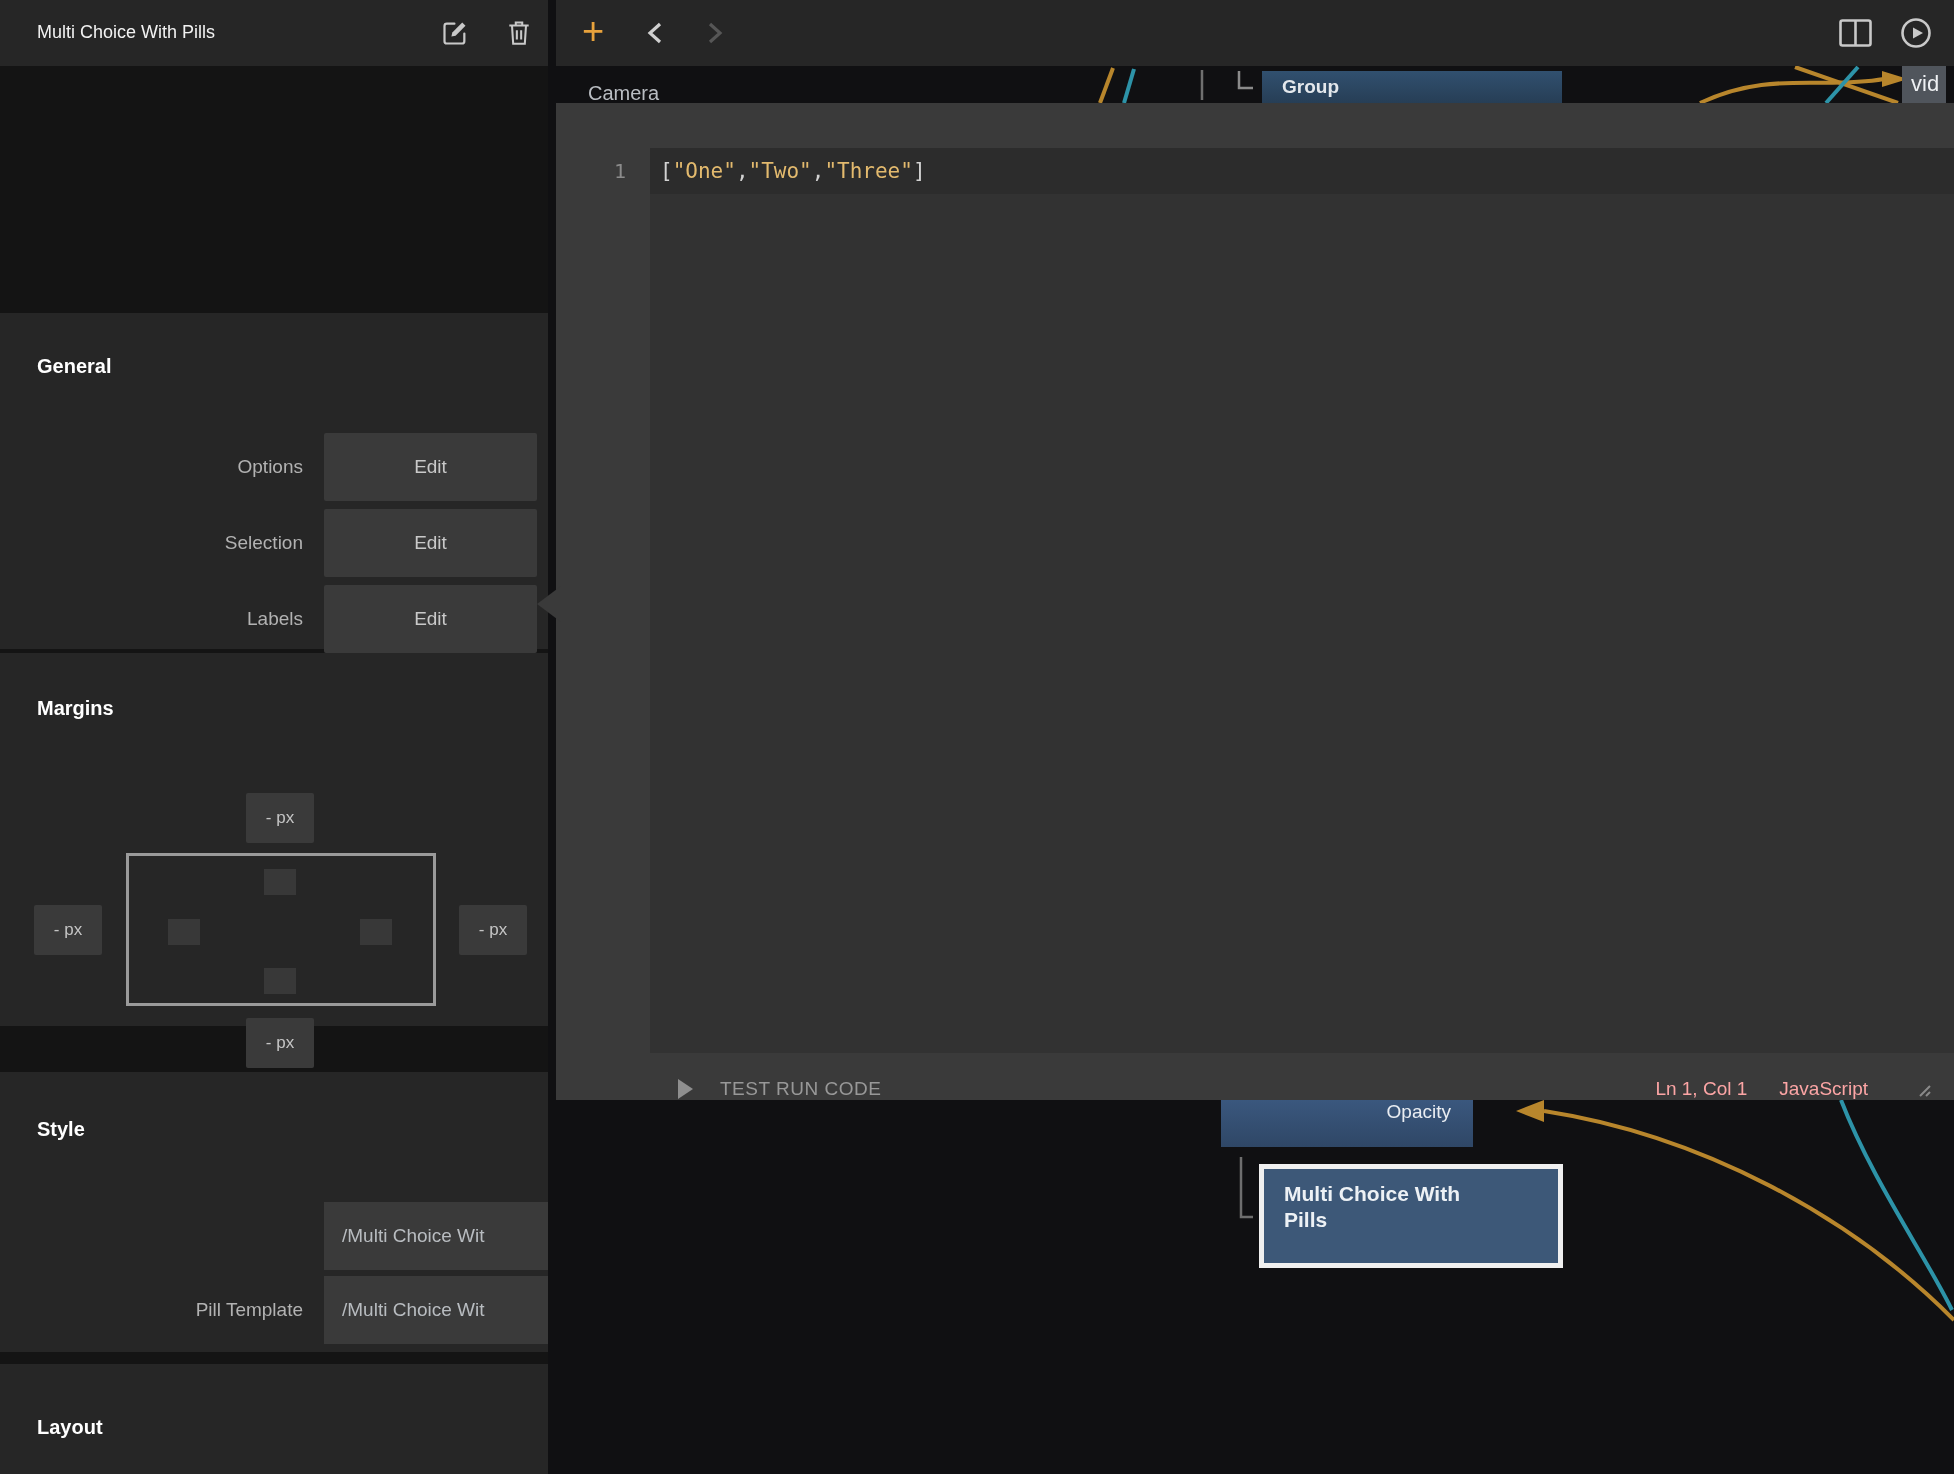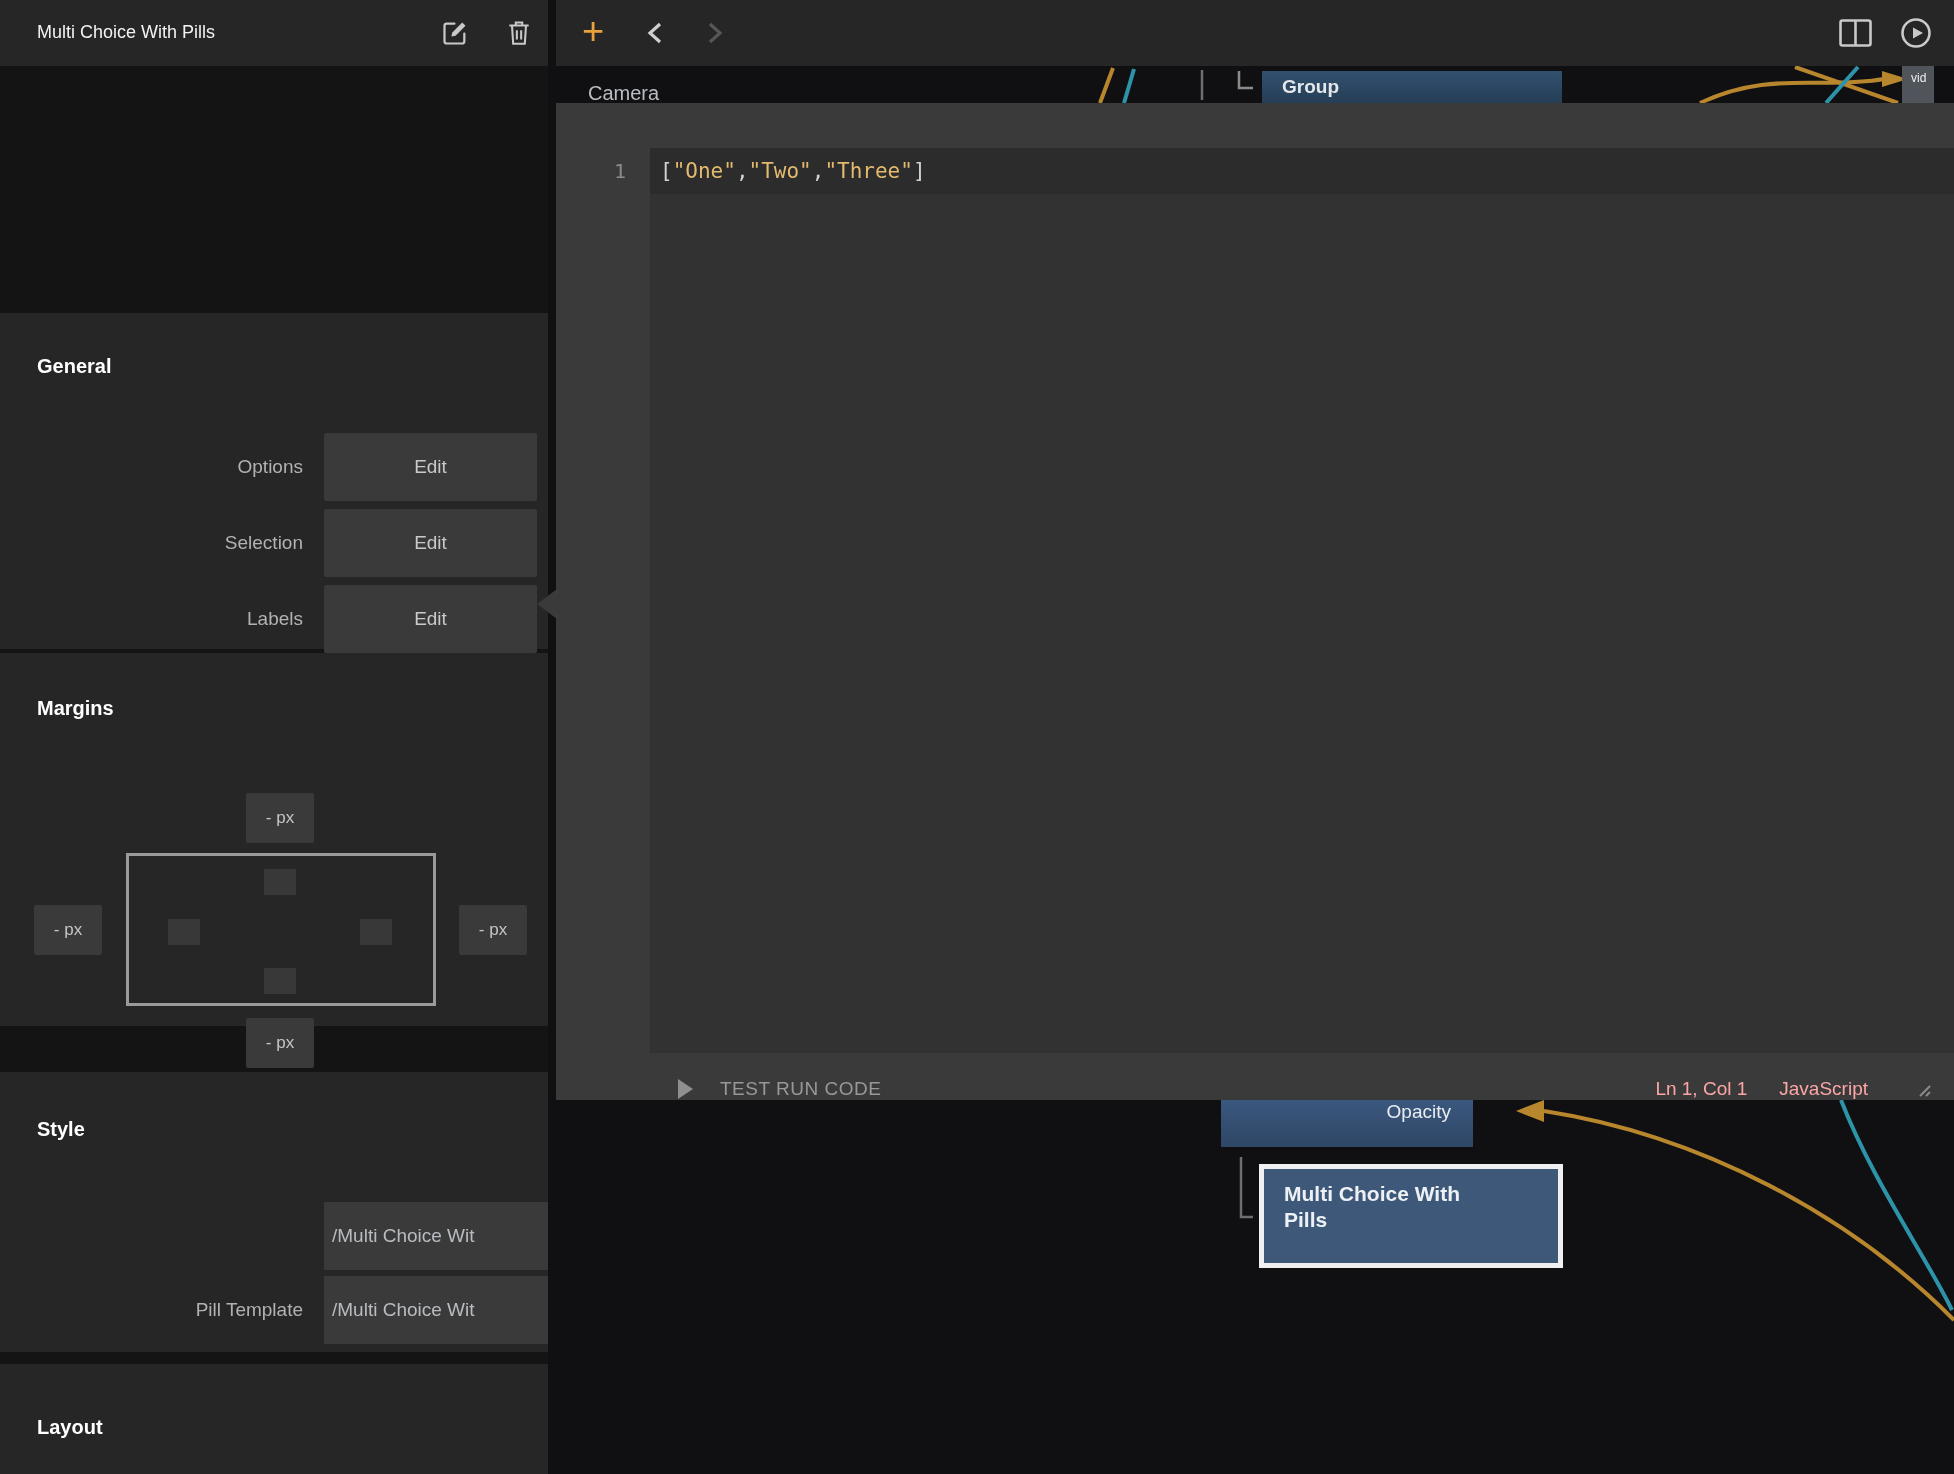--- a/index.html
+++ b/index.html
@@ -17,22 +17,22 @@
               margin-top:-4px; cursor:default; }
   .chev { margin-left:42px; }
   #tb-right { position:absolute; right:22px; top:0; height:66px; display:flex; align-items:center; gap:28px; }
 
   
   .wire-svg { z-index:1; pointer-events:none; }
   #camera-label { left:588px; top:82px; color:#b9bdc2; font-size:20px; z-index:2; }
   #group-node { left:1262px; top:71px; width:300px; height:34px; z-index:2;
                 background:linear-gradient(#31506f,#263d54); color:#e4e8ec;
                 font-size:19px; font-weight:600; padding:5px 0 0 20px; }
-  #vid-node { left:1902px; top:66px; width:32px; height:38px; background:#50555c; z-index:2;
-              color:#eef0f3; font-size:12px; padding:5px 0 0 9px; overflow:hidden; white-space:nowrap; }
+  #vid-node { left:1902px; top:66px; width:44px; height:38px; background:#50555c; z-index:2;
+              color:#eef0f3; font-size:22px; padding:5px 0 0 9px; overflow:hidden; white-space:nowrap; }
   #opacity-node { left:1221px; top:1075px; width:252px; height:72px; z-index:2;
                   background:linear-gradient(#40608a,#2f4766); }
   #opacity-node span { position:absolute; right:22px; top:26px; color:#e9edf2; font-size:19px; }
   #mcw-node { left:1259px; top:1164px; width:304px; height:104px; z-index:2;
               background:#3d5878; border:5px solid #f0f0f0; }
   #mcw-node span { display:block; width:200px; margin:12px 0 0 20px; color:#edf1f5;
                    font-size:21px; font-weight:600; line-height:26px; }
 
   
   #code-panel { left:556px; top:103px; width:1398px; height:997px; background:#3a3a3a; z-index:10; }
@@ -72,21 +72,21 @@
 
   .align-row { position:absolute; top:163px; left:0; width:548px; }
   .align-btn { position:absolute; width:40px; height:40px; }
 
   .form-label { position:absolute; left:0; width:303px; text-align:right; color:#b2b2b2;
                 font-size:19px; line-height:68px; height:68px; }
   .btn { position:absolute; left:324px; width:213px; height:68px; background:#3a3a3a;
          color:#c9c9c9; font-size:19px; display:flex; align-items:center; justify-content:center;
          border-radius:2px; }
   .field { position:absolute; left:324px; width:224px; height:68px; background:#3a3a3a;
-           color:#b8bcc0; font-size:19px; line-height:68px; padding-left:8px;
+           color:#b8bcc0; font-size:19px; line-height:68px; padding-left:18px;
            white-space:nowrap; overflow:hidden; }
 
   .chip { position:absolute; width:68px; height:50px; background:#3a3a3a; color:#c4c4c4;
           font-size:17px; display:flex; align-items:center; justify-content:center; border-radius:2px; }
   #margins-rect { position:absolute; left:126px; top:200px; width:310px; height:153px;
                   border:3px solid #9a9a9a; }
   .handle { position:absolute; width:32px; height:26px; background:#383838; }
 
   #layout-sliver { position:absolute; left:324px; top:111px; width:224px; height:7px; background:#3a3a3a; }
 </style>

